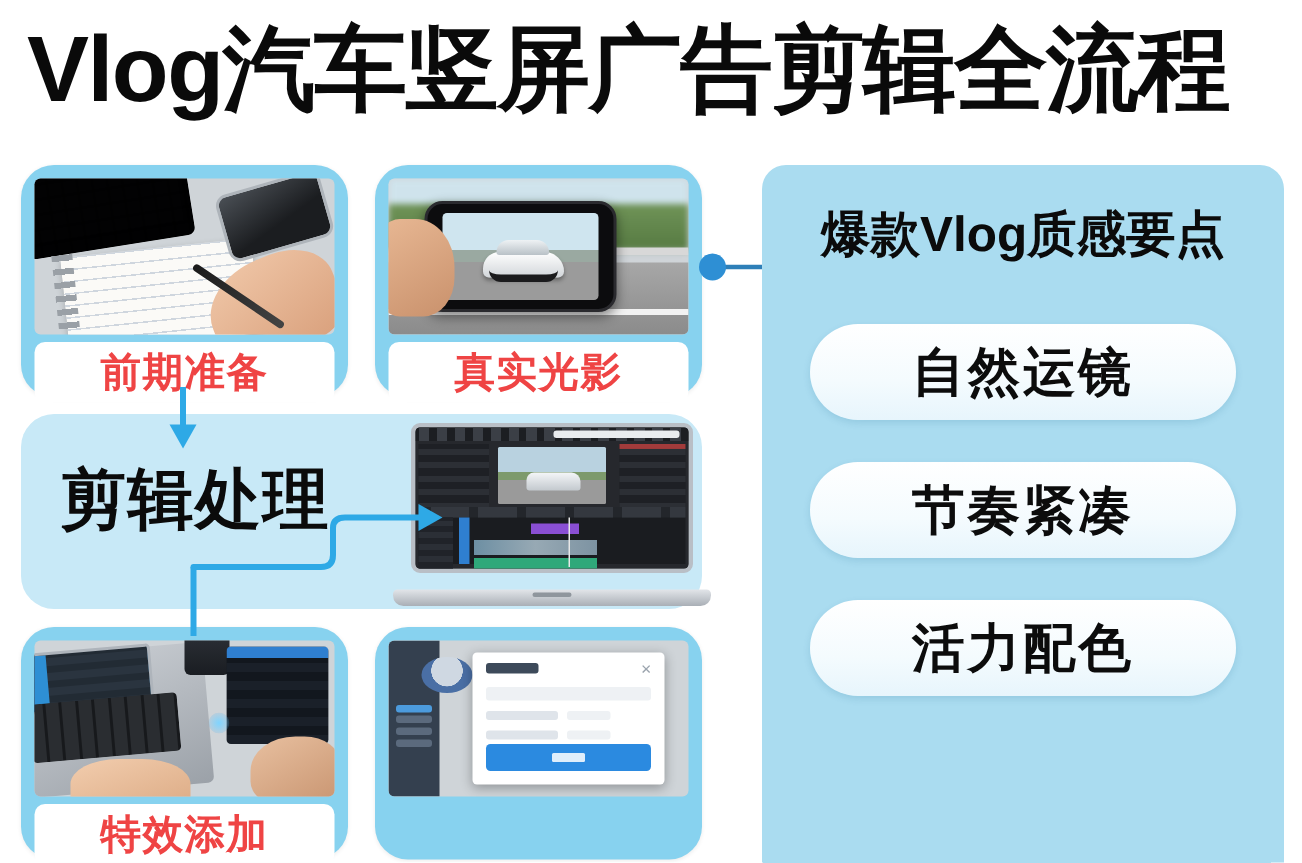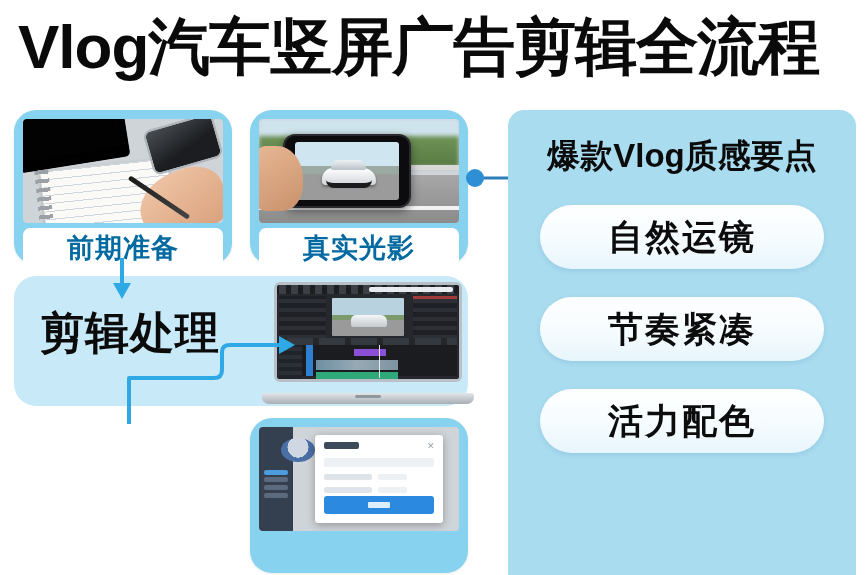--- a/index.html
+++ b/index.html
@@ -31,21 +31,21 @@
   .card .photo {
     width:100%; height:104px;
     border-radius:4px; overflow:hidden; position:relative;
     background:#cfd4d8;
   }
   .card .band {
     margin-top:5px; height:40px; background:#ffffff;
     border-radius:7px; display:flex; align-items:center; justify-content:center;
   }
   .card .band span {
-    font-size:27px; font-weight:bold; color:#0369a1; letter-spacing:1px;
+    font-size:27px; font-weight:bold; color:#ef4444; letter-spacing:1px;
   }
 
   #card-prep   { left:14px;  top:14px;  width:218px; height:155px; }
   #card-shoot  { left:250px; top:14px;  width:218px; height:155px; }
   #card-fx     { left:14px;  top:322px; width:218px; height:155px; }
   #card-export { left:250px; top:322px; width:218px; height:155px; }
 
   
   #mid {
     position:absolute; left:14px; top:180px; width:454px; height:130px;
@@ -290,20 +290,21 @@
   #right-title {
     position:absolute; left:0; top:24px; width:100%; text-align:center;
     font-size:33px; font-weight:bold; color:#0b0b0b; letter-spacing:0;
   }
   .pill {
     position:absolute; left:32px; width:284px; height:64px;
     background:linear-gradient(180deg,#ffffff 0%,#f4fbfe 60%,#e7f5fc 100%);
     border-radius:34px;
     display:flex; align-items:center; justify-content:center;
     box-shadow:0 2px 5px rgba(40,110,150,.16);
+    margin-top:11px;
   }
   .pill span { font-size:35px; font-weight:bold; color:#0c0c0c; letter-spacing:2px; }
   #pill0 { top:95px; }
   #pill1 { top:187px; }
   #pill2 { top:279px; }
   #pill3 { top:371px; }
 </style>
 </head>
 <body>
 
@@ -363,20 +364,36 @@
           <div class="car"></div>
         </div>
       </div>
       <div class="hand2"></div>
     </div>
     <div class="band">
       <span>真实光影</span>
     </div>
   </div>
 
+  <div class="card" id="card-fx">
+    <div class="photo art-fx">
+      <div class="lap">
+        <div class="lapscr"></div>
+        <div class="keys"></div>
+      </div>
+      <div class="cup"></div>
+      <div class="panel"></div>
+      <div class="glow"></div>
+      <div class="fingers"></div>
+      <div class="mousehand"></div>
+    </div>
+    <div class="band">
+      <span>特效添加</span>
+    </div>
+  </div>
 
   <div class="card" id="card-export">
     <div class="photo art-export">
       <div class="sb">
         <i></i>
         <i></i>
         <i></i>
         <i></i>
       </div>
       <div class="avatar"></div>

